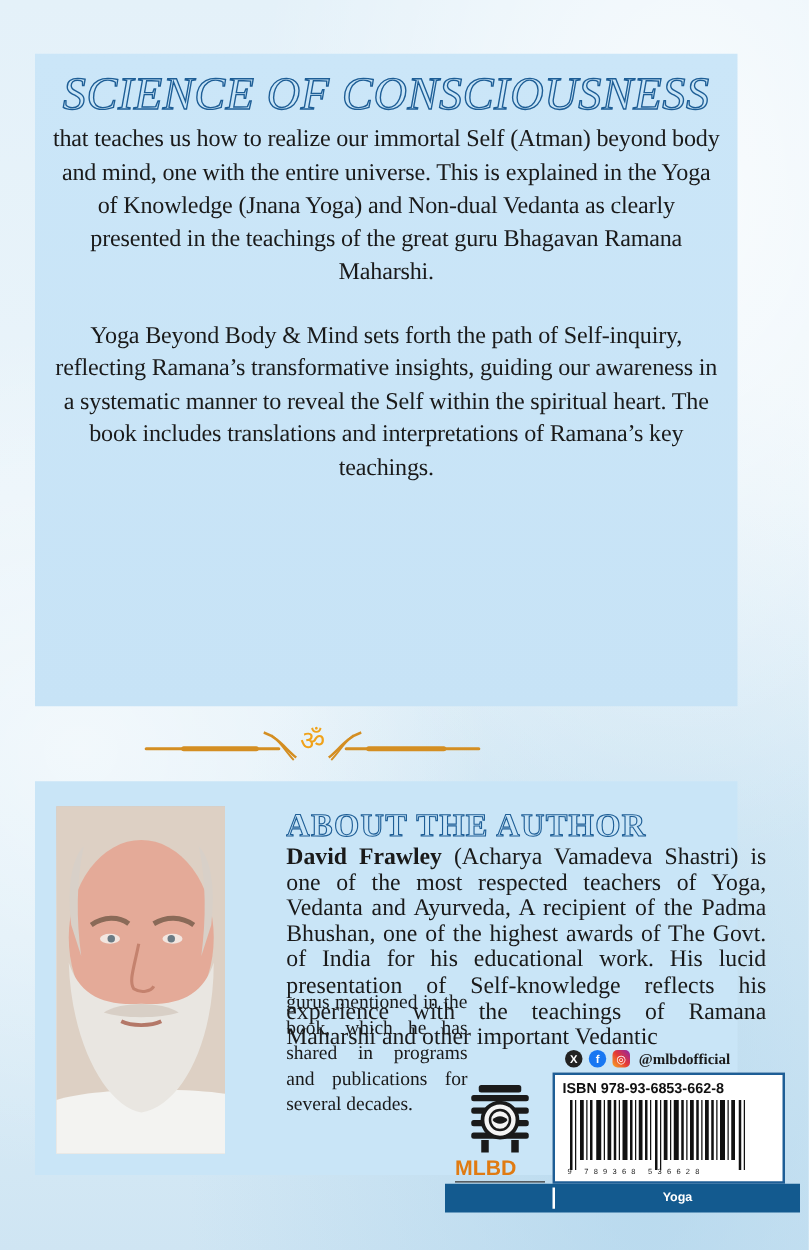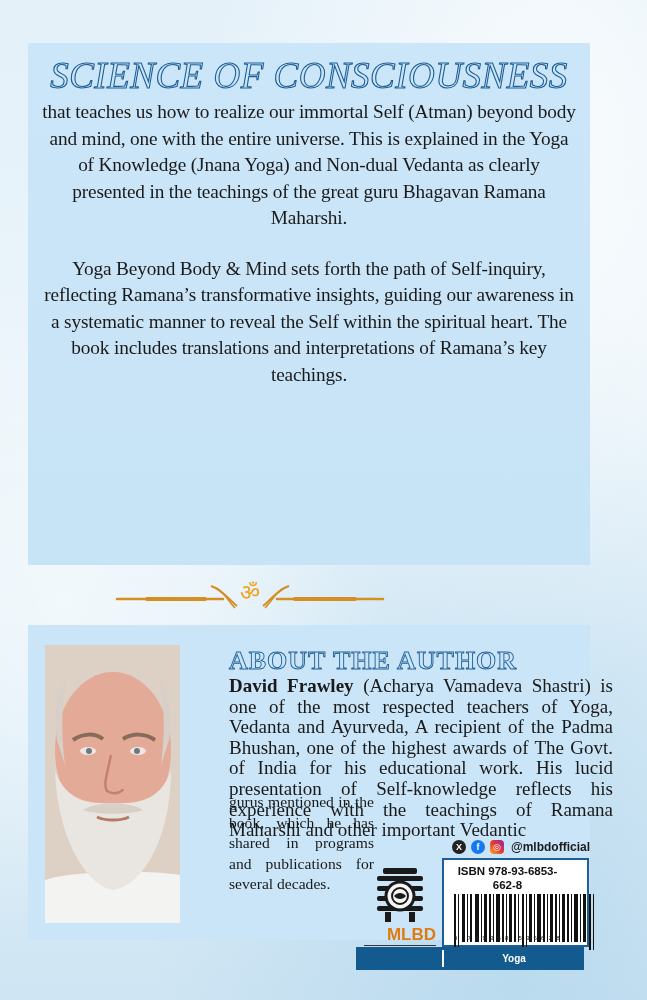--- a/index.html
+++ b/index.html
@@ -84,21 +84,21 @@
   .bio b { font-weight: bold; }
   .bio-tail {
     position: absolute; left: 229px; top: 792px; width: 145px;
     font-size: 15.6px; line-height: 20.6px; text-align: justify;
     color: #1a1a1a;
   }
 
   
   .logo {
     position: absolute; left: 364px; top: 866px; width: 72px; height: 90px;
-    text-align: right;
+    text-align: left;
   }
   .logo .emblem { display: block; margin: 0 auto; }
   .logo .brand {
     display: block; font-family: "Liberation Sans", "DejaVu Sans", sans-serif;
     font-weight: bold; font-size: 17px; color: #e07b12; line-height: 18px;
     margin-top: 2px; border-bottom: 1px solid #333; padding-bottom: 1px;
   }
   .logo .url {
     display: block; font-family: "Liberation Sans", "DejaVu Sans", sans-serif;
     font-weight: bold; font-size: 9.5px; color: #111; line-height: 12px;
@@ -112,44 +112,44 @@
   .social .ico {
     width: 14px; height: 14px; border-radius: 50%;
     display: inline-flex; align-items: center; justify-content: center;
     font-family: "Liberation Sans", "DejaVu Sans", sans-serif;
     font-size: 9px; font-weight: bold; color: #fff;
   }
   .social .x { background: #222; }
   .social .fb { background: #1877f2; }
   .social .ig { background: linear-gradient(45deg, #f9a825, #e53935 50%, #8e24aa); border-radius: 4px; }
   .social .handle {
-    font-family: Liberation Sans, sans-serif;
+    font-family: Liberation Serif, serif;
     font-weight: bold; font-size: 12px; color: #1a1a1a; margin-left: 2px;
   }
 
   
   .barcode {
-    position: absolute; left: 442px; top: 858px; width: 147px; height: 89px;
+    position: absolute; left: 442px; top: 858px; width: 186px; height: 89px;
     background: #fff; border: 2px solid #1e5e96;
-    padding: 4px 22px 0 6px; text-align: center;
+    padding: 4px 22px 0 6px; text-align: left;
   }
   .barcode .isbn {
     font-family: "Liberation Sans", "DejaVu Sans", sans-serif;
     font-weight: bold; font-size: 11.5px; color: #111; line-height: 14px;
   }
   .barcode .bars { display: block; margin: 2px auto 0 auto; }
   .barcode .digits {
     font-family: "Liberation Sans", "DejaVu Sans", sans-serif;
     font-size: 6px; letter-spacing: 4.2px; color: #222;
     position: absolute; left: 10px; bottom: 4px;
   }
 
   
   .category {
-    position: absolute; left: 356px; top: 947px; width: 228px; height: 23px;
+    position: absolute; left: 356px; top: 947px; width: 284px; height: 23px;
     background: #135a8f;
   }
   .category .sep {
     position: absolute; left: 86px; top: 3px; width: 2px; height: 17px; background: #fff;
   }
   .category .label {
     position: absolute; left: 88px; right: 0; top: 0; line-height: 23px;
     text-align: center; color: #fff;
     font-family: "Liberation Sans", "DejaVu Sans", sans-serif;
     font-weight: bold; font-size: 10px;

